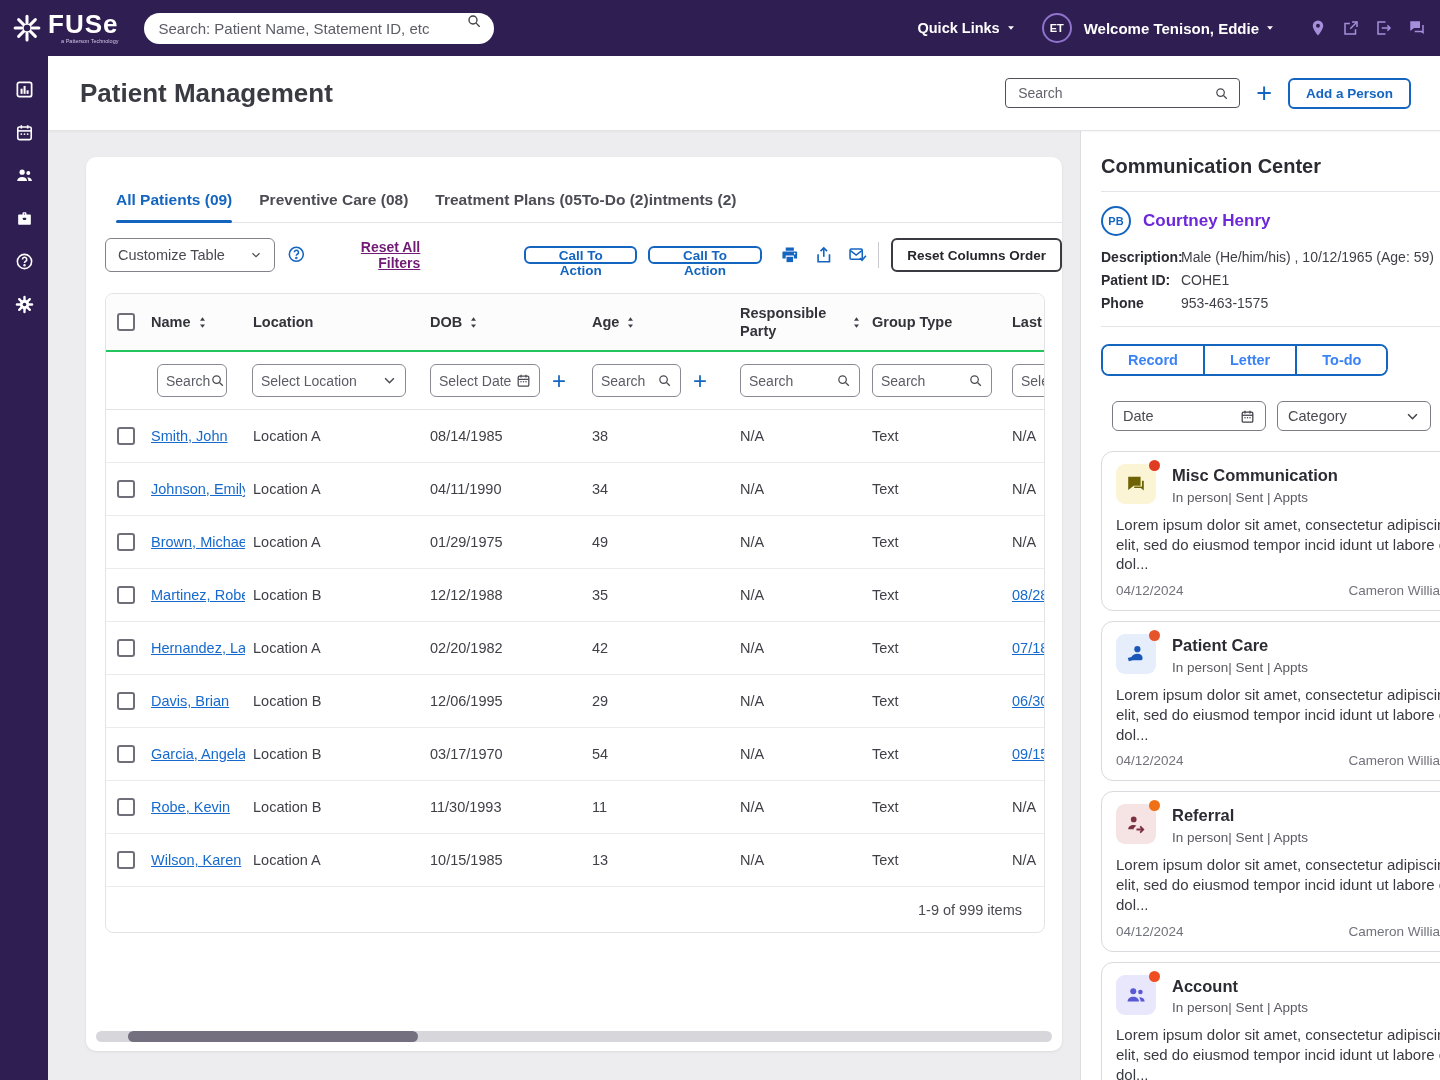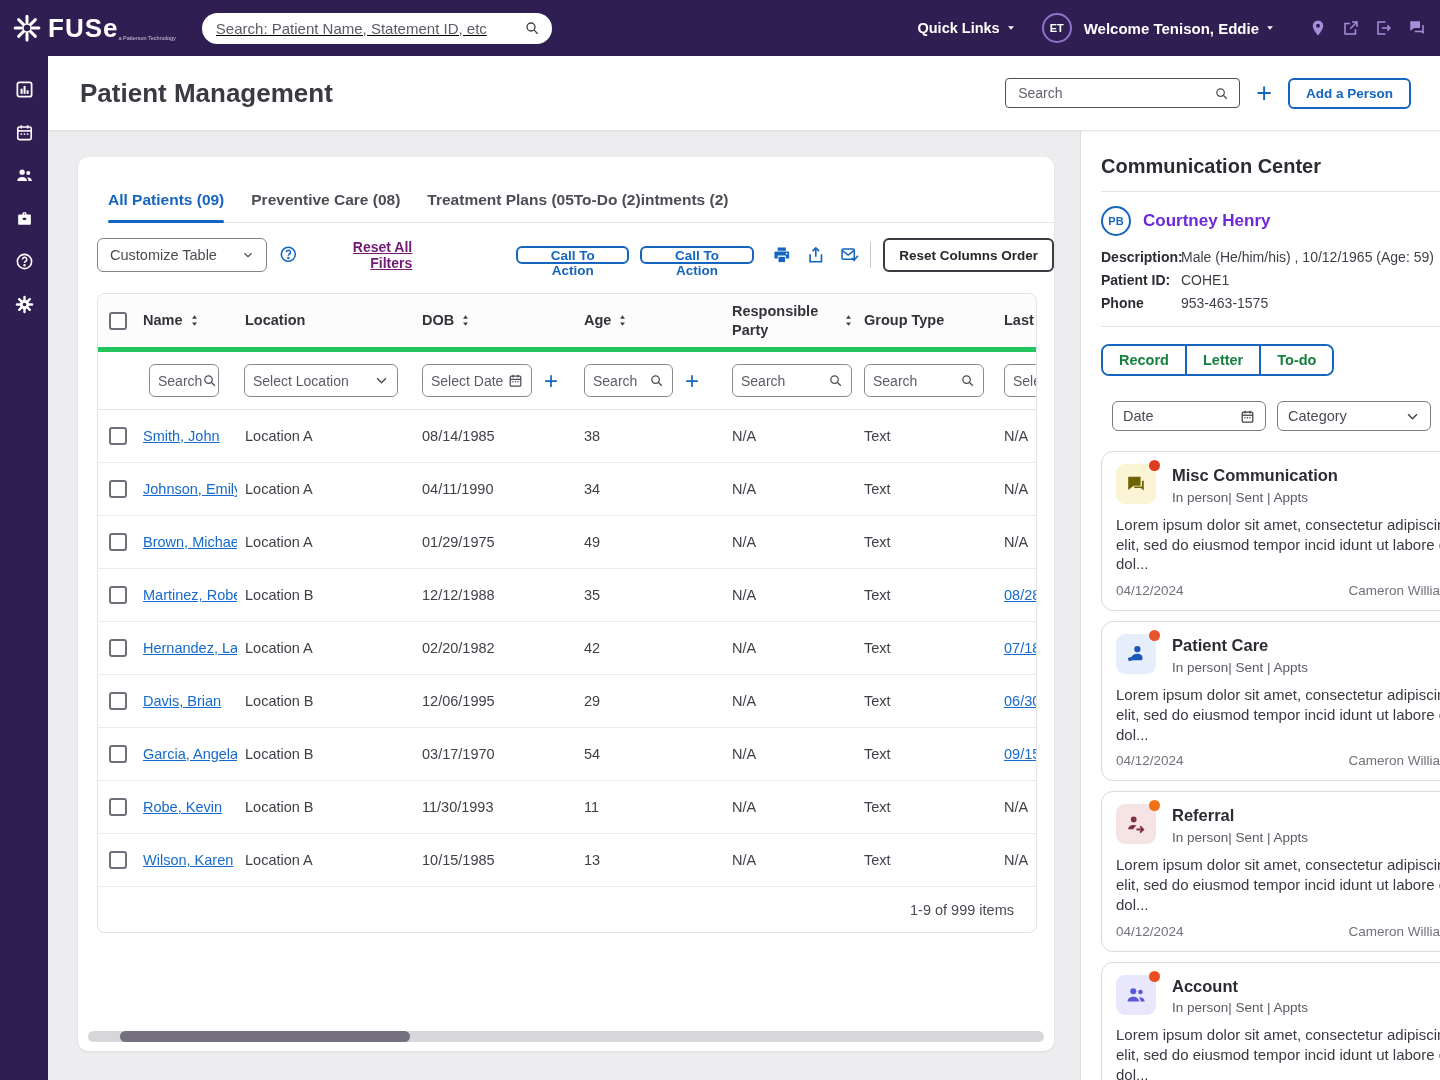--- a/index.html
+++ b/index.html
@@ -6,25 +6,25 @@
   *{box-sizing:border-box;}
   #app{position:relative;width:1440px;height:1080px;background:#ededef;
        font-family:"Liberation Sans",sans-serif;overflow:hidden;}
   svg{display:block;}
 
   
   #topbar{position:absolute;left:0;top:0;width:1440px;height:56px;background:#2f1e52;
           display:flex;align-items:center;z-index:6;}
   .logo{display:flex;align-items:center;margin-left:12px;}
   .logo .burst{width:30px;height:30px;color:#fff;margin-right:6px;}
-  .logo .brandcol{display:flex;flex-direction:row;line-height:1;}
+  .logo .brandcol{display:flex;flex-direction:column;line-height:1;}
   .logo .brandname{color:#fff;font-size:26px;font-weight:bold;letter-spacing:1px;}
   .logo .brandtag{color:#cfc6e4;font-size:5.5px;margin-top:2px;align-self:flex-end;}
   .gsearch{margin-left:26px;width:350px;height:31px;background:#fff;border:none;border-radius:16px;
-           display:flex;align-items:center;padding:0 12px;text-decoration:underline;}
+           display:flex;padding:0 12px;}
   .gsearch input{border:none;outline:none;flex:1;font:15px "Liberation Sans",sans-serif;color:#3f3f47;background:transparent;}
   .gsearch input::placeholder{color:#5c5c66;}
   .gsearch .ic{width:16px;height:16px;color:#3f3f47;}
   #topright{margin-left:auto;display:flex;align-items:center;margin-right:14px;}
   .qlinks{display:flex;align-items:center;gap:6px;color:#fff;font-size:14.5px;font-weight:bold;cursor:pointer;}
   .caret{width:10px;height:10px;color:#fff;}
   .avatar{width:30px;height:30px;border-radius:50%;border:2px solid #8f73cc;color:#fff;
           display:flex;align-items:center;justify-content:center;font-size:11px;font-weight:bold;margin-left:26px;}
   .welcome{display:flex;align-items:center;gap:6px;color:#fff;font-size:15px;font-weight:bold;margin-left:12px;cursor:pointer;}
   #topbar-icons{display:flex;align-items:center;gap:15px;margin-left:34px;}
@@ -43,21 +43,21 @@
   #pagehead-right{margin-left:auto;margin-right:29px;display:flex;align-items:center;gap:16px;}
   .psearch{width:235px;height:30px;border:1px solid #50505a;border-radius:4px;display:flex;align-items:center;padding:0 10px;}
   .psearch input{border:none;outline:none;flex:1;font:14px "Liberation Sans",sans-serif;color:#3f3f47;background:transparent;}
   .psearch input::placeholder{color:#63636d;}
   .psearch .ic{width:15px;height:15px;color:#4a4a52;}
   .plusbtn{color:#1465c0;font-size:27px;font-weight:400;line-height:1;cursor:pointer;}
   .addbtn{height:31px;border:2px solid #1465c0;border-radius:6px;background:#fff;color:#1465c0;
           font-size:13.5px;font-weight:bold;padding:0 16px;cursor:pointer;font-family:inherit;}
 
   
-  #content{position:absolute;left:48px;top:131px;width:1032px;height:949px;background:#ededef;}
+  #content{position:absolute;left:56px;top:131px;width:1032px;height:949px;background:#ededef;}
   #tablecard{position:absolute;left:30px;top:26px;width:976px;height:894px;background:#fff;border-radius:10px;
              box-shadow:0 1px 3px rgba(0,0,0,.08);overflow:hidden;}
   #tabs{position:absolute;left:30px;right:0;top:24px;height:42px;border-bottom:1px solid #e4e4e8;
         display:flex;align-items:flex-end;}
   .tab{font-size:15.5px;font-weight:bold;color:#4c4c55;padding-bottom:13px;margin-right:27px;position:relative;cursor:pointer;white-space:pre;}
   .tab:nth-child(n+3){margin-right:0;}
   .tab.active{color:#1465c0;}
   .tab.active::after{content:'';position:absolute;left:0;right:0;bottom:-1px;height:3px;background:#1465c0;border-radius:2px;}
 
   #toolbar{position:absolute;left:19px;right:0;top:80px;height:36px;display:flex;align-items:center;}
@@ -71,21 +71,21 @@
   .cta.first{margin-left:104px;} .cta+.cta{margin-left:11px;}
   .tbic{width:21px;height:21px;color:#1465c0;cursor:pointer;}
   .tbic.pr{margin-left:18px;} .tbic.up{margin-left:15px;} .tbic.ml{margin-left:14px;}
   .vdiv{width:1px;height:26px;background:#c9c9cf;margin-left:11px;}
   .resetcols{margin-left:12px;height:34px;border:2px solid #3a3a41;border-radius:6px;background:#fff;color:#26262c;
              font-size:13.5px;font-weight:bold;padding:0 14px;cursor:pointer;font-family:inherit;white-space:nowrap;}
 
   
   #tablewrap{position:absolute;left:19px;top:136px;width:940px;border:1px solid #e3e3e6;border-radius:8px;overflow:hidden;background:#fff;}
   .trow{display:grid;grid-template-columns:37px 102px 177px 162px 148px 132px 140px 180px;align-items:center;}
-  #thead{height:58px;background:#fcfcfd;border-bottom:5px solid #22c55e;}
+  #thead{height:58px;background:#fcfcfd;border-bottom:2px solid #22c55e;}
   .hcell{display:flex;align-items:center;gap:4px;padding-left:8px;font-size:14.5px;font-weight:bold;color:#33333a;line-height:1.25;cursor:pointer;}
   .hcell .sortic{width:15px;height:15px;color:#3f3f47;flex:none;}
   .cb{width:18px;height:18px;border:2px solid #6f6f7a;border-radius:3px;margin-left:11px;background:#fff;cursor:pointer;}
   #tfilter{height:58px;border-bottom:1px solid #e3e3e6;}
   .fcell{display:flex;align-items:center;}
   .fbox{height:33px;border:1px solid #8a8a94;border-radius:6px;display:flex;align-items:center;
         justify-content:space-between;padding:0 8px;color:#5c5c66;font-size:14px;background:#fff;cursor:text;}
   .fbox.inline{justify-content:flex-start;}
   .fbox .ic{width:15px;height:15px;color:#4a4a52;flex:none;}
   .fplus{margin-left:12px;color:#1465c0;font-size:24px;font-weight:400;line-height:1;cursor:pointer;}
@@ -107,21 +107,21 @@
   .patientrow{margin-top:14px;display:flex;align-items:center;}
   .pavatar{width:30px;height:30px;border-radius:50%;border:2px solid #1465c0;color:#1465c0;flex:none;
            display:flex;align-items:center;justify-content:center;font-size:11px;font-weight:bold;}
   .pname{margin-left:12px;font-size:17px;font-weight:bold;color:#6d28d9;}
   .personic{margin-left:auto;width:20px;height:20px;color:#1465c0;cursor:pointer;}
   .inforow{display:flex;line-height:21px;margin-top:2px;}
   .infolabel{width:80px;flex:none;font-size:14px;font-weight:bold;color:#2b2b33;}
   .infoval{font-size:14px;color:#3f3f47;}
   .actionsrow{margin-top:17px;display:flex;align-items:center;}
   #comm-actions{display:flex;border:2px solid #1465c0;border-radius:8px;overflow:hidden;}
-  #comm-actions .abtn{padding:6px 16px;font-size:14.5px;font-weight:bold;color:#15803d;background:#fff;
+  #comm-actions .abtn{padding:6px 25px;font-size:14.5px;font-weight:bold;color:#3b82f6;background:#fff;
                       border:none;border-left:2px solid #1465c0;cursor:pointer;font-family:inherit;text-align:right;}
   #comm-actions .abtn:first-child{border-left:none;}
   .kebab{width:16px;height:16px;color:#1465c0;cursor:pointer;}
   .actionsrow .kebab{margin-left:auto;}
   .commfilters{margin-top:25px;display:flex;gap:11px;margin-left:11px;}
   .cfbox{width:154px;height:30px;border:1px solid #7c7c86;border-radius:6px;display:flex;align-items:center;
          justify-content:space-between;padding:0 10px;font-size:14.5px;color:#4a4a52;cursor:pointer;}
   .cfbox .ic{width:15px;height:15px;color:#3f3f47;}
   #comm-cards{margin-top:20px;display:flex;flex-direction:column;gap:10px;}
   .ccard{border:1px solid #d9d9de;border-radius:12px;padding:12px 14px;position:relative;background:#fff;}

